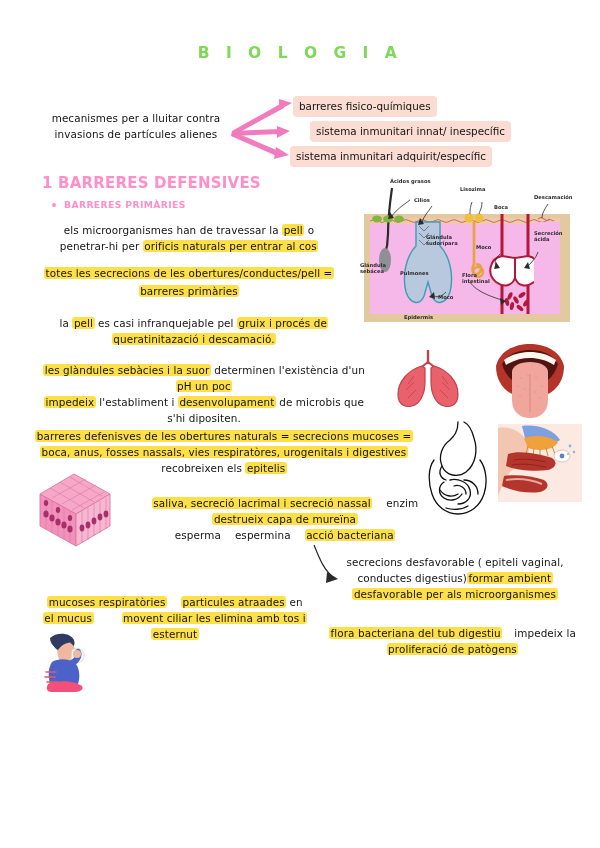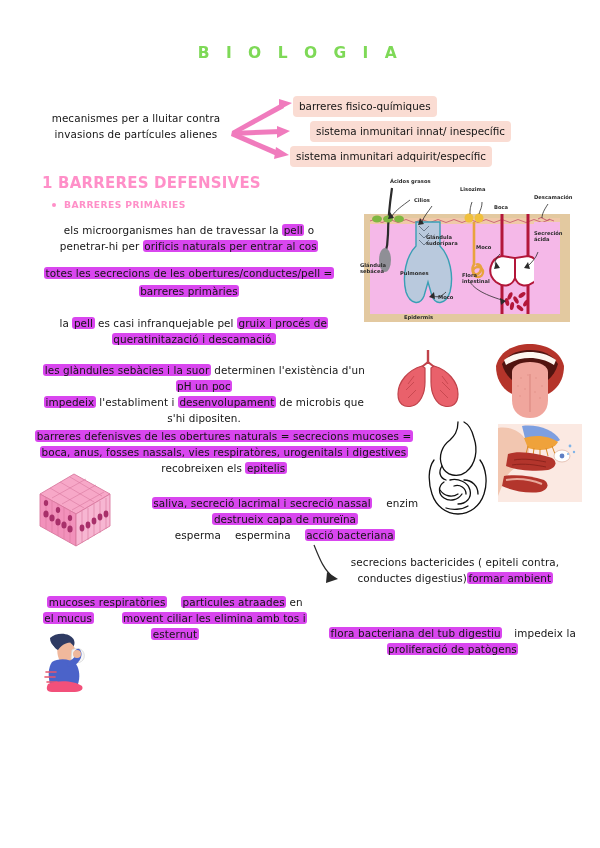--- a/index.html
+++ b/index.html
@@ -34,21 +34,21 @@
   }
   
   .tb {
     position: absolute;
     font-size: 10.4px;
     line-height: 16px;
     color: #141414;
     letter-spacing: 0.1px;
   }
   .hl {
-    background: #d946ef;
+    background: #fde047;
     border-radius: 3px;
     padding: 0 1.5px;
     box-decoration-break: clone;
     -webkit-box-decoration-break: clone;
   }
   .ctr { text-align: center; }
   
   .sec-h {
     position: absolute;
     color: #ff8fc8;
@@ -153,22 +153,23 @@
     <div><span>recobreixen els </span><span class="hl">epitelis</span></div>
   </div>
 
   <div class="tb ctr" style="left:140px; top:495px; width:290px;">
     <div><span class="hl">saliva, secreció lacrimal i secreció nassal</span><span style="padding-left:14px;">enzim</span></div>
     <div><span class="hl">destrueix capa de mureïna</span></div>
     <div><span>esperma</span><span style="padding-left:14px;">espermina</span><span class="hl" style="margin-left:14px;">acció bacteriana</span></div>
   </div>
 
   <div class="tb ctr" style="left:330px; top:554px; width:250px;">
-    <div>secrecions bactericides ( epiteli contra,</div>
+    <div>secrecions desfavorable ( epiteli vaginal,</div>
     <div><span>conductes digestius)</span><span class="hl" style="">formar ambient</span></div>
+    <div><span class="hl">desfavorable per als microorganismes</span></div>
   </div>
 
   <div class="tb ctr" style="left:30px; top:594px; width:290px;">
     <div><span class="hl">mucoses respiratòries</span><span class="hl" style="margin-left:14px;">particules atraades</span><span> en</span></div>
     <div><span class="hl">el mucus</span><span class="hl" style="margin-left:28px;">movent ciliar les elimina amb tos i</span></div>
     <div><span class="hl">esternut</span></div>
   </div>
 
   <div class="tb ctr" style="left:320px; top:625px; width:265px;">
     <div><span class="hl">flora bacteriana del tub digestiu</span><span style="padding-left:12px;">impedeix la</span></div>

